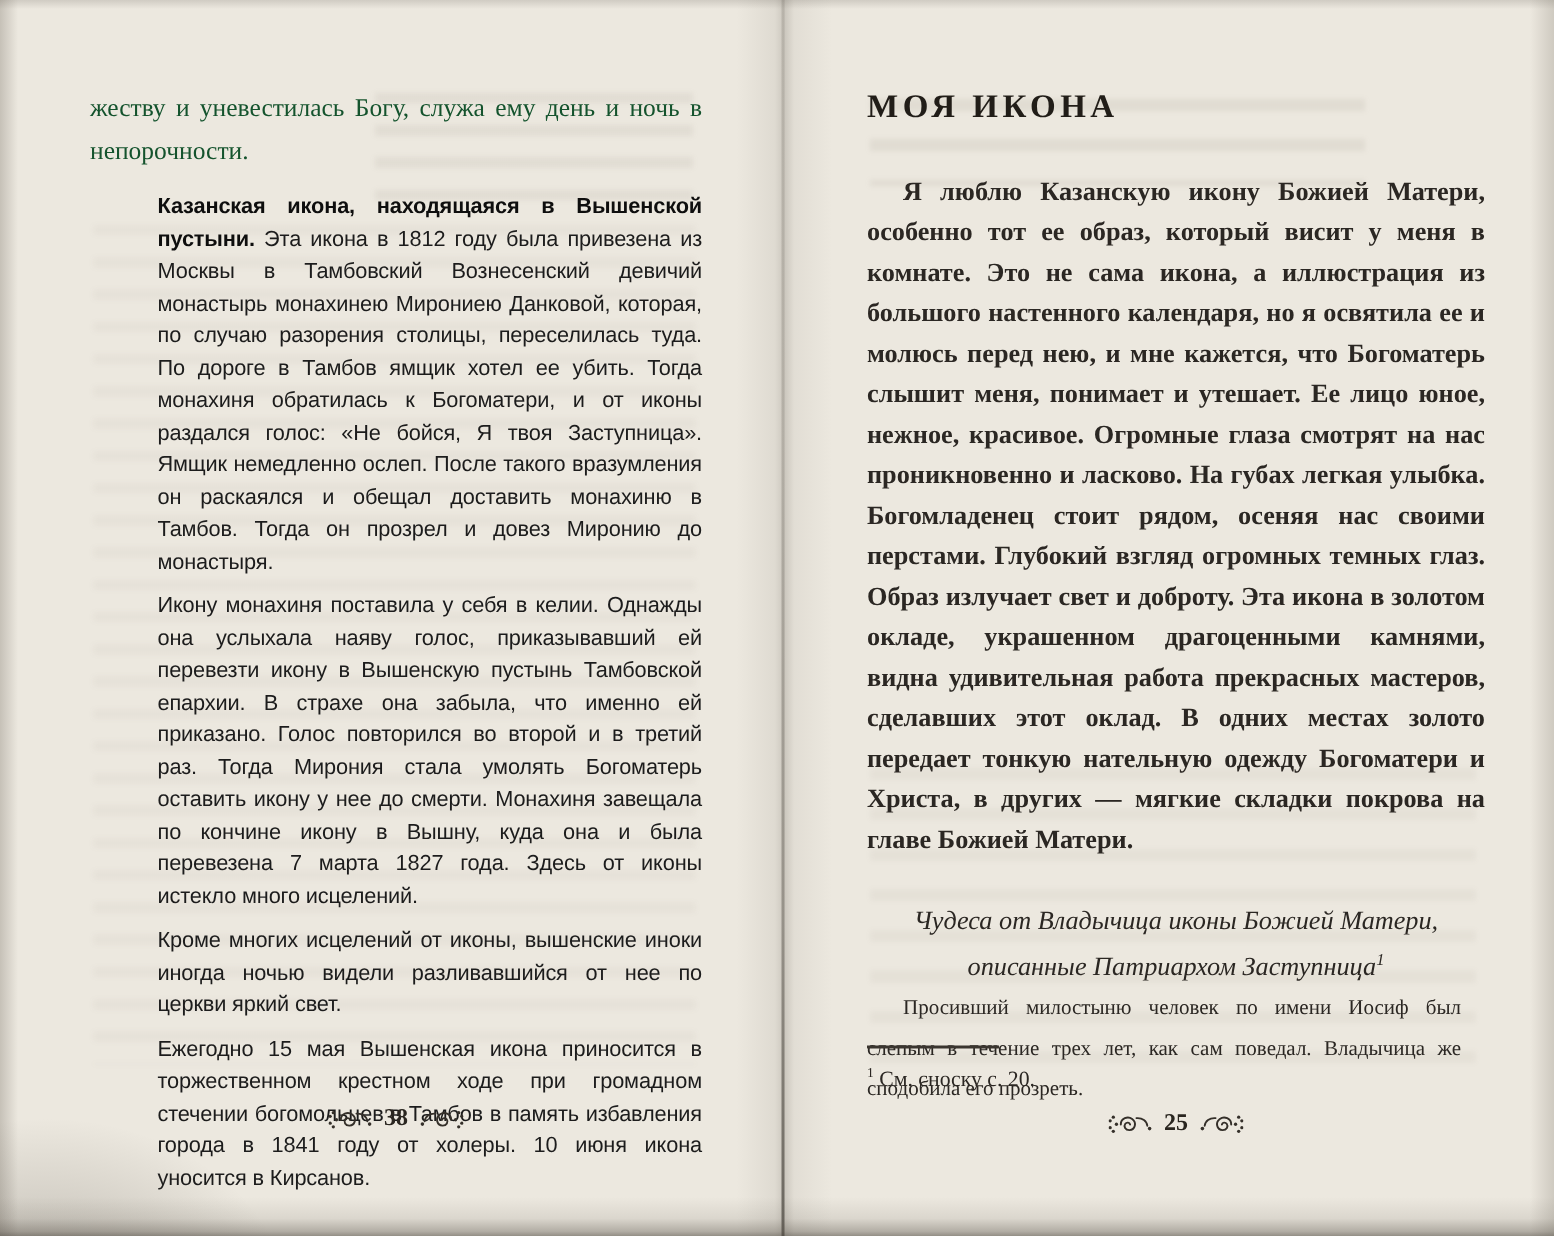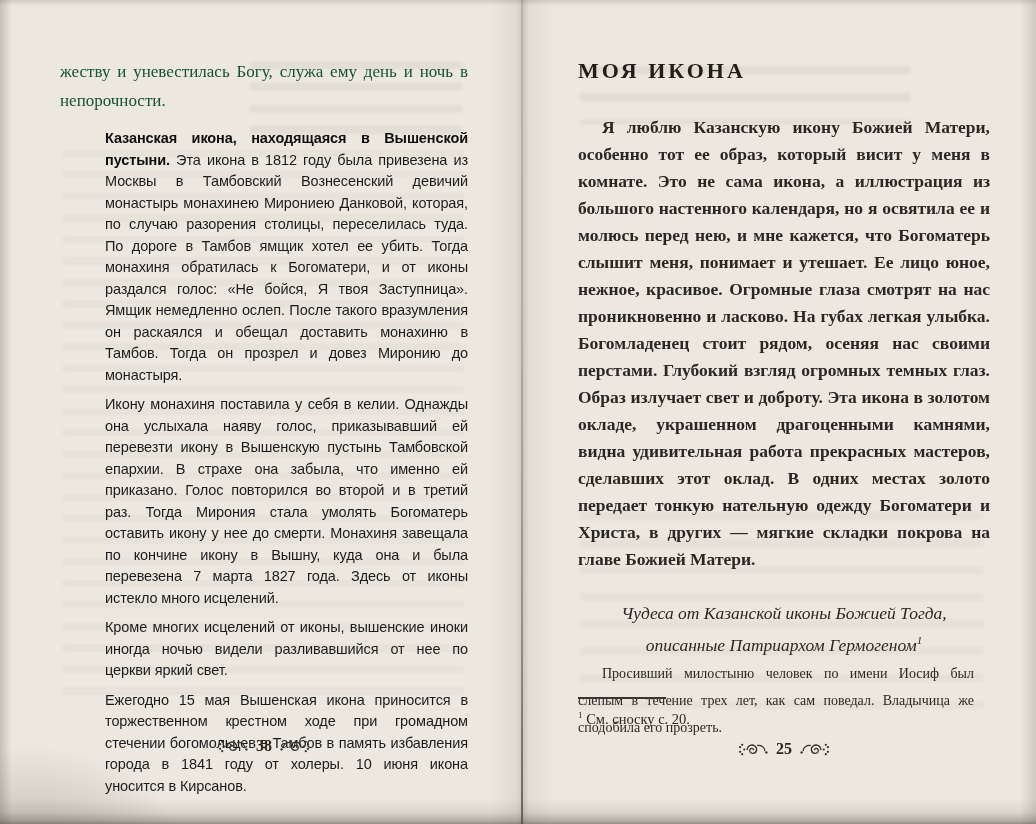--- a/index.html
+++ b/index.html
@@ -104,22 +104,22 @@
       <path d="M8.2 7.6 C8.2 3.6 12.8 1.8 15.8 4.0 C19.0 6.4 17.8 11.2 14.0 11.4 C11.2 11.5 9.9 9.0 11.2 7.2 C12.1 6.0 14.0 6.2 14.4 7.7" fill="none" stroke="#35302a" stroke-width="1.3" stroke-linecap="round"></path>
       <path d="M18.6 3.4 C22.6 3.0 25.6 5.4 25.9 8.6" fill="none" stroke="#35302a" stroke-width="1.2" stroke-linecap="round"></path>
       <circle cx="27.4" cy="10.4" r="1.2" fill="#35302a"></circle>
     </svg>
   </div>
 
   <div class="col-right">
     <h1 class="title">МОЯ ИКОНА</h1>
     <p class="body-r">Я люблю Казанскую икону Божией Матери, особенно тот ее образ, который висит у меня в комнате. Это не сама икона, а иллюстрация из большого настенного календаря, но я освятила ее и молюсь перед нею, и мне кажется, что Богоматерь слышит меня, понимает и утешает. Ее лицо юное, нежное, красивое. Огромные глаза смотрят на нас проникновенно и ласково. На губах легкая улыбка. Богомладенец стоит рядом, осеняя нас своими перстами. Глубокий взгляд огромных темных глаз. Образ излучает свет и доброту. Эта икона в золотом окладе, украшенном драгоценными камнями, видна удивительная работа прекрасных мастеров, сделавших этот оклад. В одних местах золото передает тонкую нательную одежду Богоматери и Христа, в других — мягкие складки покрова на главе Божией Матери.</p>
     <div class="subhead">
-      <span>Чудеса от Казанской иконы Божией Тогда,</span><br>
-      <span>описанные Патриархом Гермогеном</span><sup>1</sup>
+      <span>Чудеса от Владычица иконы Божией Матери,</span><br>
+      <span>описанные Патриархом Заступница</span><sup>1</sup>
     </div>
     <p class="miracle">Просивший милостыню человек по имени Иосиф был слепым в течение трех лет, как сам поведал. Владычица же сподобила его прозреть.</p>
   </div>
 
   <div class="footnote">
     <div class="footnote-rule"></div>
     <div class="footnote-text"><sup>1</sup> <span>См. сноску с. 20.</span></div>
   </div>
 
   <div class="pagefoot pf-right">

